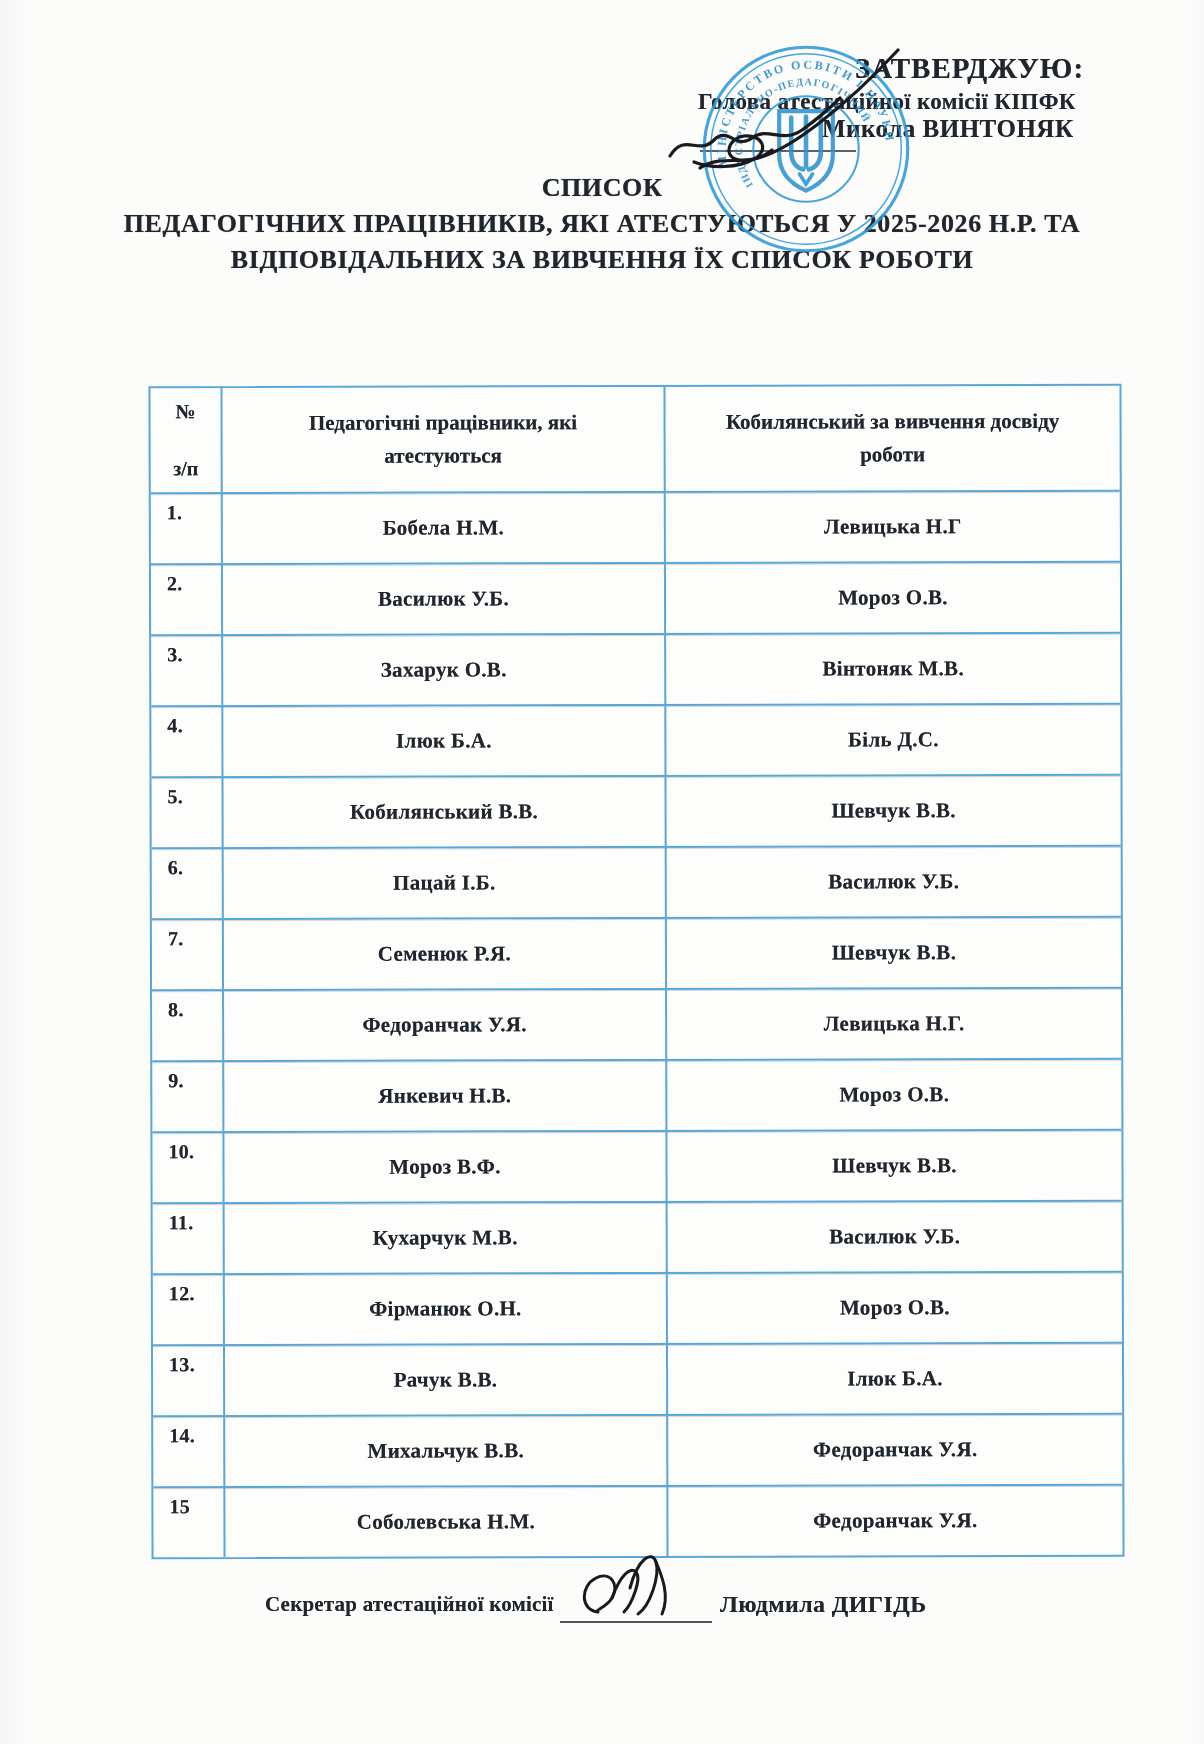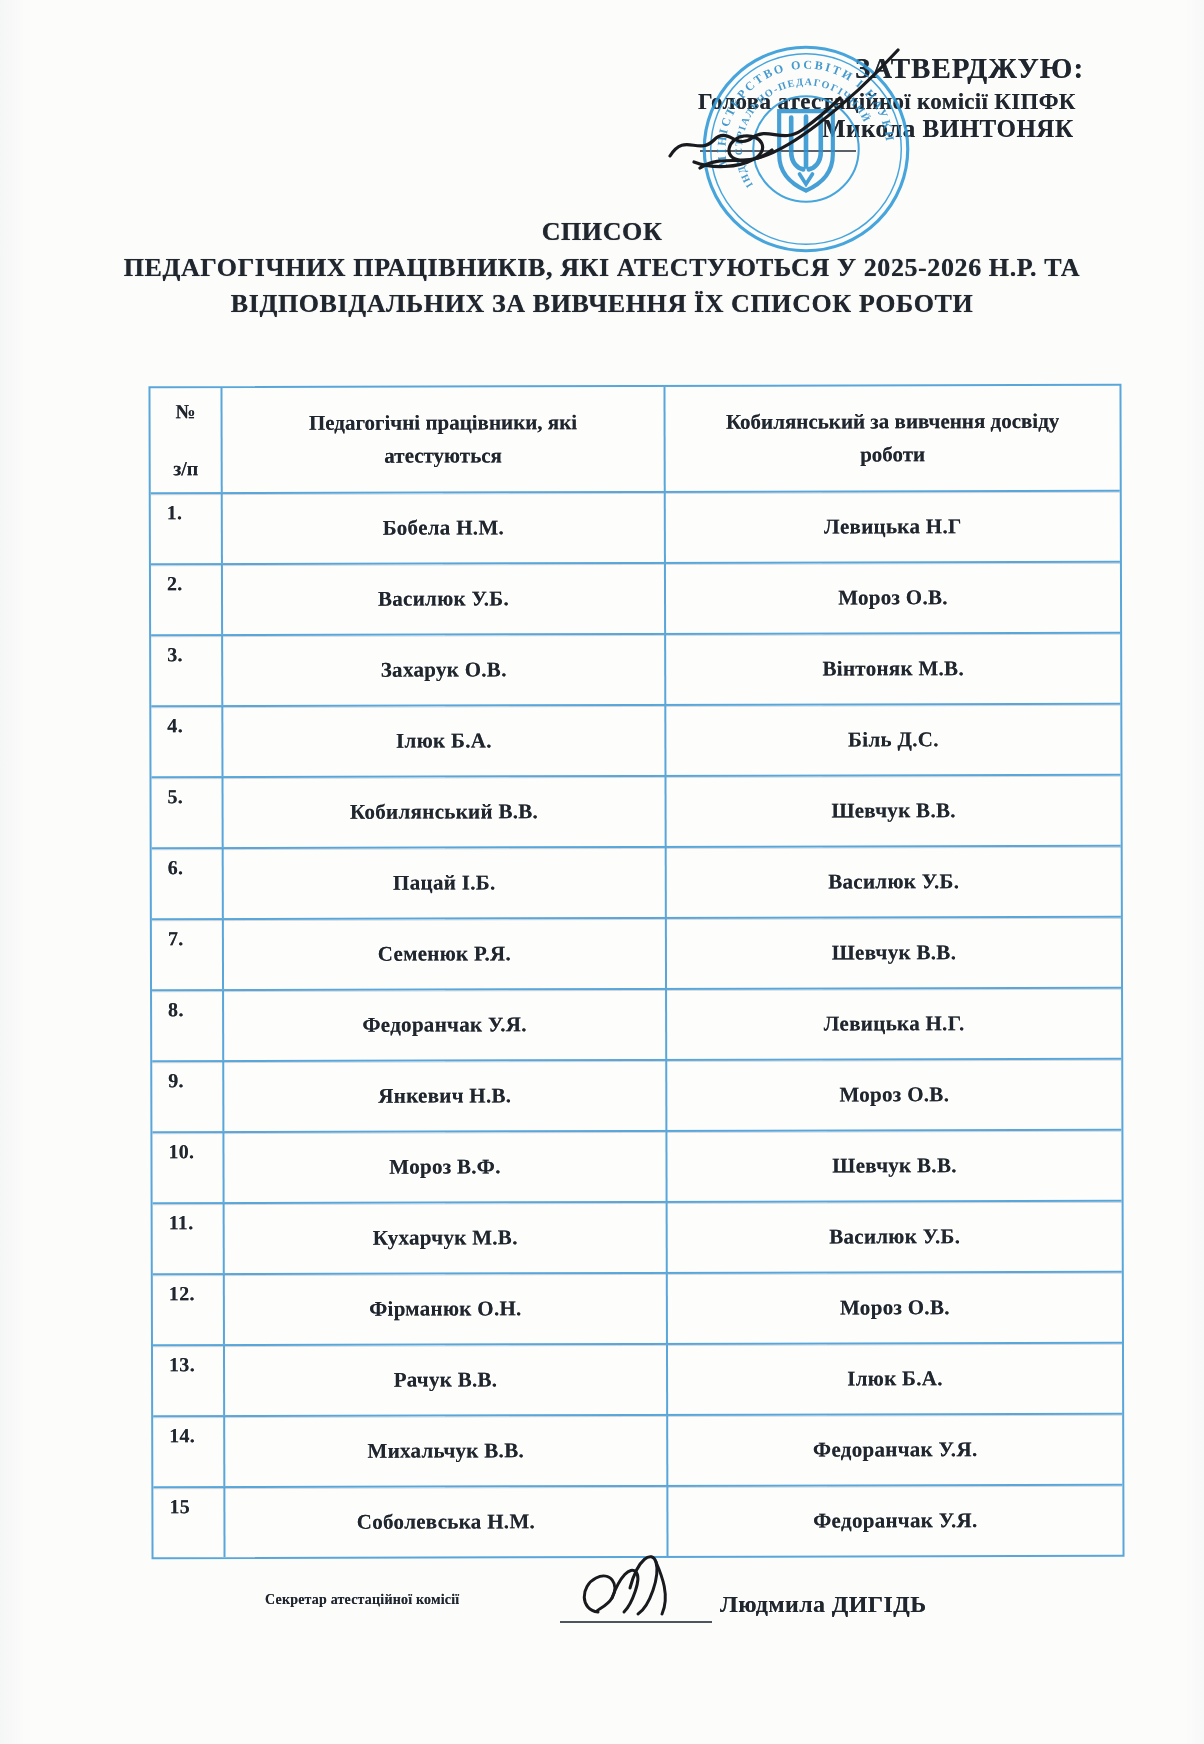--- a/index.html
+++ b/index.html
@@ -44,21 +44,20 @@
   
   .seal{position:absolute;left:695px;top:38px;width:222px;height:222px;opacity:.88;}
   .sig-top{position:absolute;left:640px;top:40px;width:280px;height:135px;}
   .sig-bottom{position:absolute;left:568px;top:1548px;width:150px;height:84px;}
   
   .title{
     position:absolute;left:0;top:170px;width:1204px;
     text-align:center;font-weight:bold;font-size:26px;
     line-height:36px;letter-spacing:.6px;
     text-shadow:0 0 .7px rgba(25,30,40,.7);
-    margin-top:44px;
   }
   
   .table{
     position:absolute;left:150px;top:385px;width:973px;
     border:2px solid var(--line);
     transform:rotate(-0.15deg);
     background:rgba(255,255,255,.35);
   }
   .thead, .trow{
     display:grid;
@@ -76,21 +75,21 @@
   .thead .hc:last-child,.cell.c3{border-right:none;}
   .hc.hnum{flex-direction:column;justify-content:space-between;align-items:center;
     padding:12px 0 12px 0;font-weight:bold;font-size:20px;
     text-shadow:0 0 .6px rgba(25,30,40,.6);}
   .hc.htxt{align-items:center;justify-content:center;text-align:center;
     font-weight:bold;font-size:21px;line-height:33px;
     text-shadow:0 0 .6px rgba(25,30,40,.6);}
   .hc.htxt span{display:block;max-width:345px;font-family:Liberation Serif, serif;}
   
   .f-label{position:absolute;left:265px;top:1592px;
-    font-size:14px;font-weight:bold;letter-spacing:.2px;
+    font-size:21px;font-weight:bold;letter-spacing:.2px;
     text-shadow:0 0 .5px rgba(25,30,40,.6);}
   .f-underline{position:absolute;left:560px;top:1621px;width:152px;height:0;
     border-top:2px solid #4e555c;}
   .f-name{position:absolute;left:720px;top:1591px;
     font-size:24px;font-weight:bold;letter-spacing:.4px;
     text-shadow:0 0 .6px rgba(25,30,40,.65);}
   
   .seal text{font-family:"Liberation Serif",serif;font-weight:bold;fill:#2e8ec8;}
 </style>
 </head>

